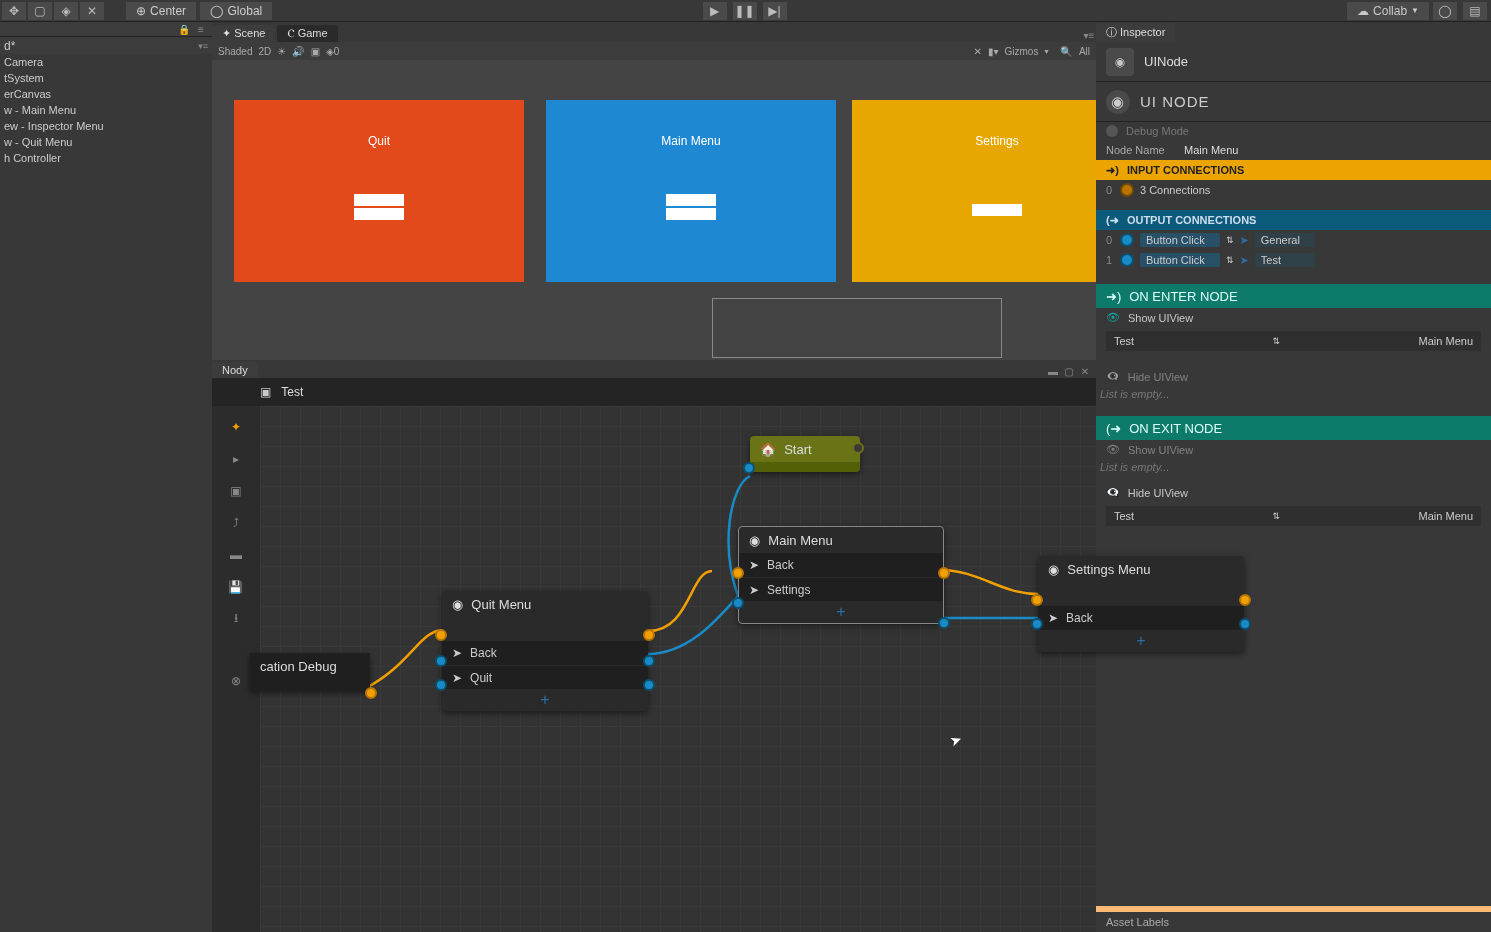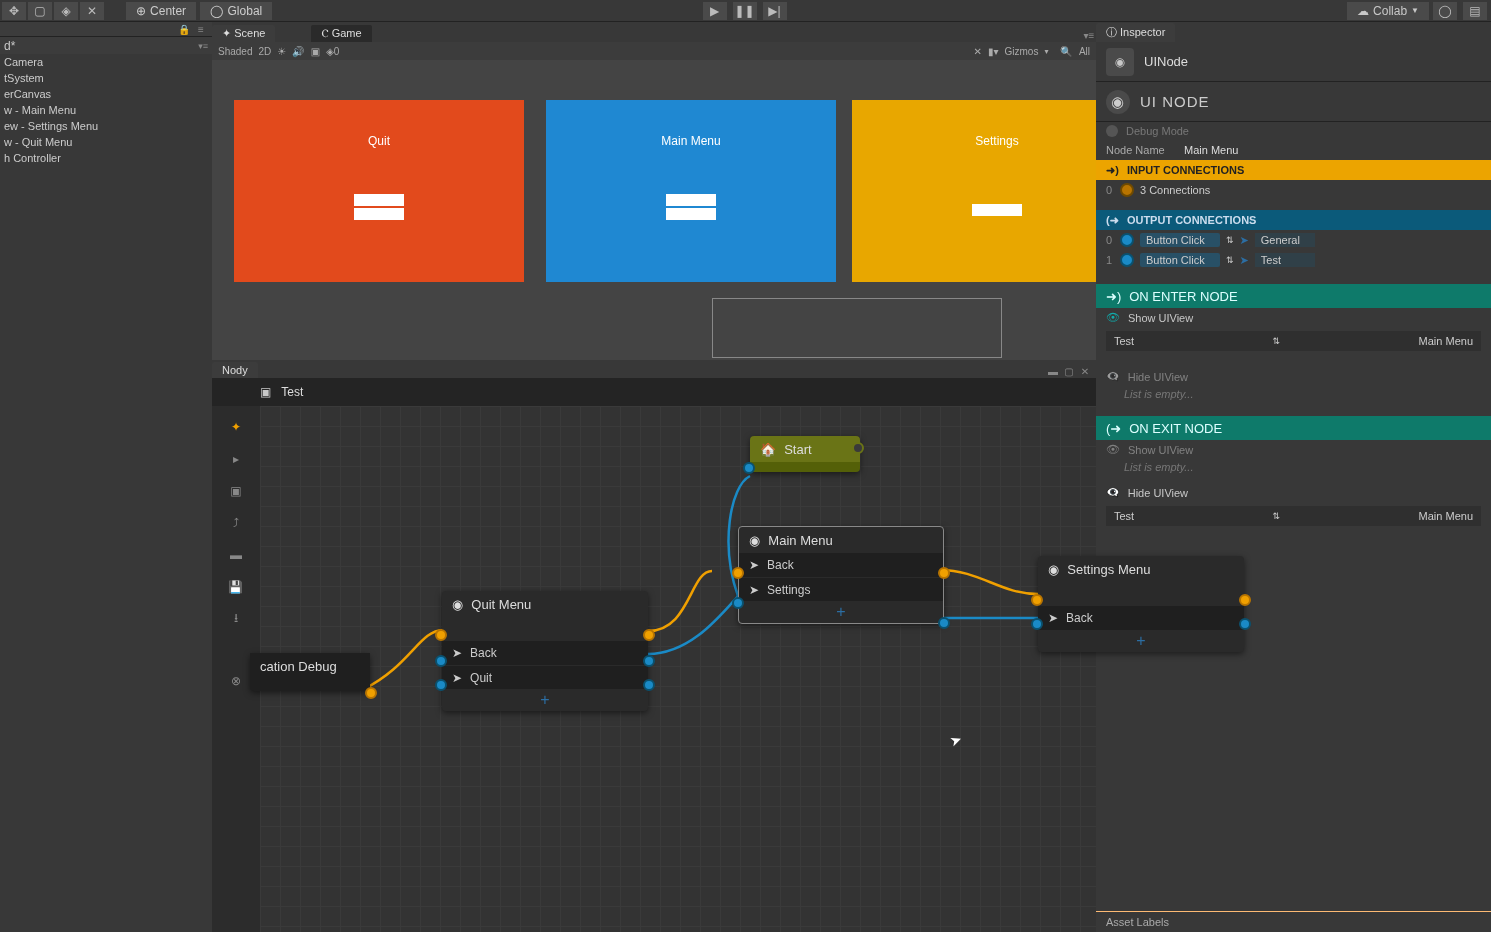--- a/index.html
+++ b/index.html
@@ -10,21 +10,21 @@
   .tb-center { position:absolute; left:50%; transform:translateX(-50%); display:flex; gap:4px;}
   .tb-right { margin-left:auto; display:flex; gap:4px;}
   .collab { background:#4a4a4a; height:18px; padding:0 10px; display:flex; align-items:center; gap:4px;}
   
   
   .main-split { display:flex; height: 910px; }
   .col-left { width: 212px; display:flex; flex-direction:column; }
   .col-mid  { width: 884px; display:flex; flex-direction:column; position:relative;}
   .col-right{ width: 395px; display:flex; flex-direction:column; background:#383838;justify-content:center;}
   
-  .panel-tab-row { height:20px; background:#383838; display:flex; align-items:flex-end;gap:34px;}
+  .panel-tab-row { height:20px; background:#383838; display:flex; align-items:flex-end;}
   .panel-tab { background:#2a2a2a; color:#ddd; padding:2px 10px; font-size:11px; border-top-left-radius:2px; border-top-right-radius:2px; margin-right:2px; cursor:pointer;}
   .panel-tab.front { background:#3c3c3c;}
   
   .mini-ctl { height:14px; background:#3c3c3c; display:flex; justify-content:flex-end; gap:2px; padding-right:4px;}
   .mini-cell{width:14px;height:14px;display:flex;align-items:center;justify-content:center;color:#888;font-size:10px;}
   
   .hier-head { height:18px; background:#3c3c3c; border-top:1px solid #222; display:flex; align-items:center; padding:0 4px; justify-content:space-between;}
   .hier-list { background:#383838; flex:1; }
   .hier-item { height:16px; line-height:16px; padding-left:4px; color:#ccc; font-size:11px; white-space:nowrap; overflow:hidden; cursor:pointer;}
   
@@ -78,22 +78,22 @@
   .conn-row  { display:flex; align-items:center; gap:6px; padding:3px 10px; font-size:11px; color:#ccc;}
   .num-bullet{ color:#888; width:8px;}
   .dot { width:14px; height:14px; border-radius:50%; display:inline-flex; align-items:center; justify-content:center; font-size:9px;}
   .dot.or { background:#b87400; border:2px solid #6f4a00;}
   .dot.bl { background:#1a8ac6; border:2px solid #0a516f;}
   .conn-chip { background:#285066; padding:1px 6px; border-radius:2px; min-width:80px;}
   .conn-chip2{ background:#304048; padding:1px 6px; border-radius:0; min-width:60px;}
   .send-ic { color:#2c6ea3;}
   .sub-row { display:flex; align-items:center; gap:8px; padding:3px 10px; font-size:11px;}
   .list-box { margin:4px 10px; background:#2f2f2f; height:20px; display:flex; align-items:center; justify-content:space-between; padding:0 8px; font-size:11px; color:#ccc;}
-  .muted { color:#777; padding:2px 28px; font-size:11px; font-style:italic;}
-  .asset-labels { margin-top:auto; padding:4px 10px; font-size:11px; color:#aaa; border-top:1px solid #fdba74;}
+  .muted { color:#777; padding:2px 4px; font-size:11px; font-style:italic;}
+  .asset-labels { margin-top:auto; padding:4px 10px; font-size:11px; color:#aaa; border-top:6px solid #fdba74;}
   svg { display:block; }
   .wire { stroke-width:2.5; fill:none; }
 </style>
 </head>
 <body>
 
 <div class="toolbar">
   <div class="tb-btn">✥</div>
   <div class="tb-btn">▢</div>
   <div class="tb-btn">◈</div>
@@ -132,21 +132,21 @@
     </div>
     <div class="hier-head">
       <span>d*</span>
       <span style="color:#888;font-size:9px;">▾≡</span>
     </div>
     <div class="hier-list">
       <div class="hier-item">Camera</div>
       <div class="hier-item">tSystem</div>
       <div class="hier-item">erCanvas</div>
       <div class="hier-item">w - Main Menu</div>
-      <div class="hier-item">ew - Settings Menu</div>
+      <div class="hier-item">ew - Inspector Menu</div>
       <div class="hier-item">w - Quit Menu</div>
       <div class="hier-item">h Controller</div>
     </div>
   </div>
 
   <div class="col-mid">
 
     <div class="panel-tab-row">
       <div class="panel-tab front">✦ <span>Scene</span></div>
       <div class="panel-tab">Ⲥ <span>Game</span></div>

